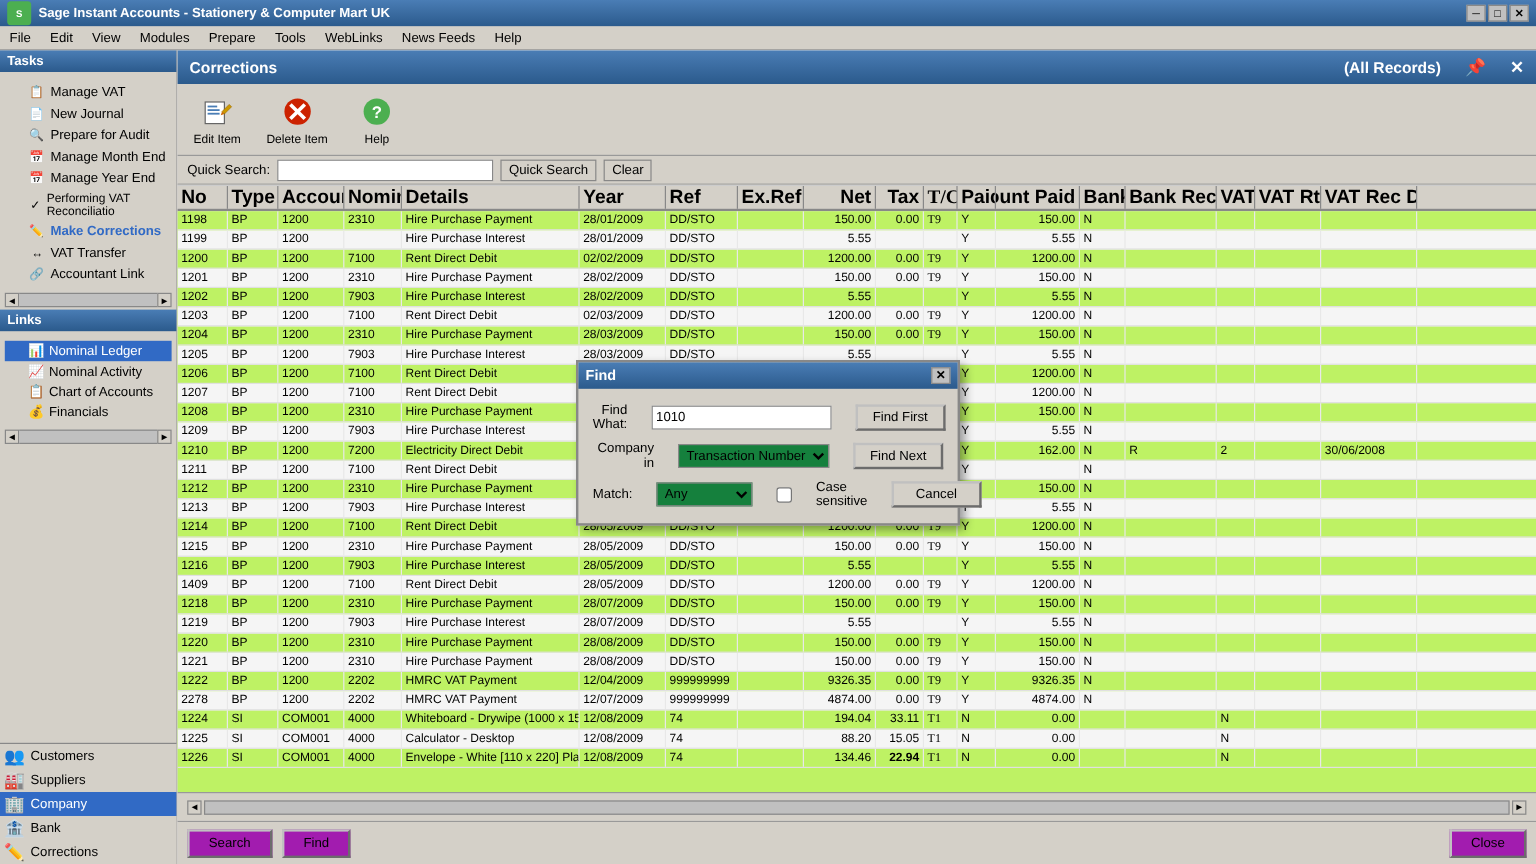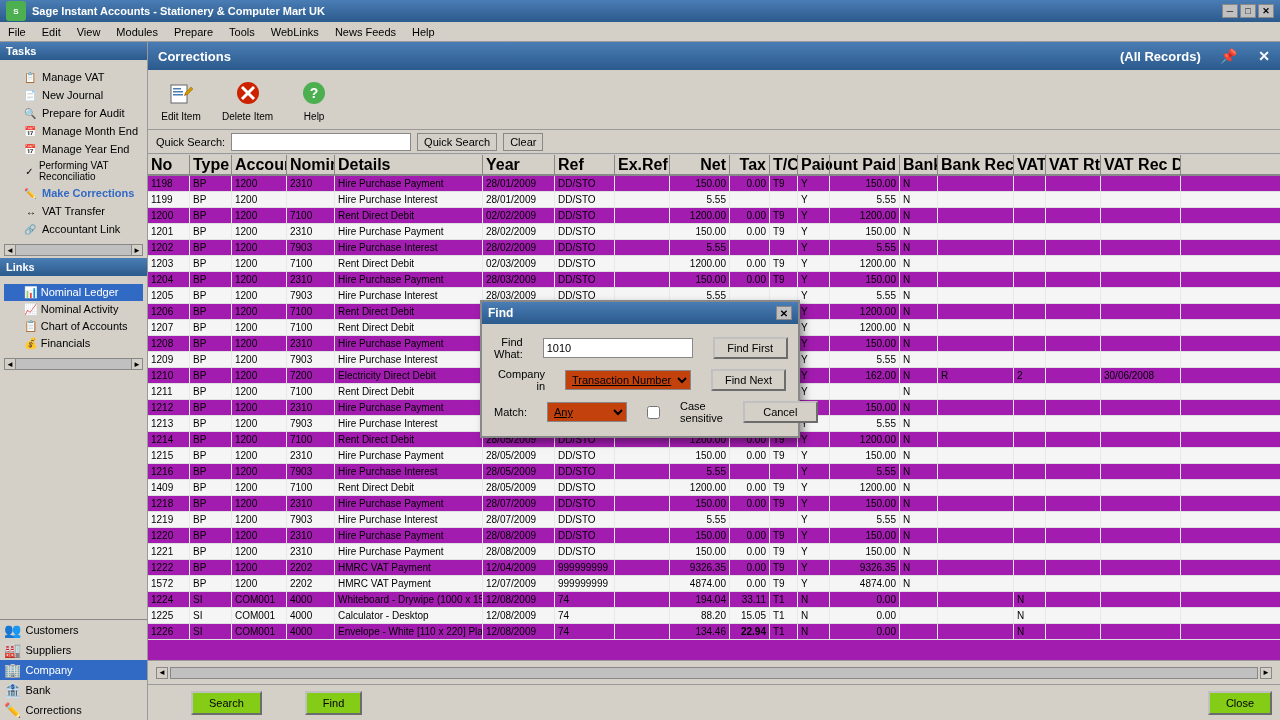--- a/index.html
+++ b/index.html
@@ -49,62 +49,62 @@
     .search-bar { background: #d4d0c8; border-bottom: 1px solid #999; padding: 3px 8px; display: flex; align-items: center; gap: 6px; height: 24px; }
     .search-label { font-size: 11px; }
     .search-input { height: 18px; width: 180px; border: 1px solid #888; padding: 0 3px; font-size: 11px; background: white; }
     .search-btn { height: 18px; padding: 0 6px; font-size: 11px; background: #d4d0c8; border: 1px solid #888; cursor: pointer; }
 
     
     .table-header { background: #d4d0c8; border-bottom: 2px solid #888; display: flex; height: 22px; align-items: center; font-size: 11px; font-weight: bold; border-top: 1px solid #ccc; }
     .th { border-right: 1px solid #888; padding: 2px 3px; overflow: hidden; white-space: nowrap; height: 100%; display: flex; align-items: center; font-size: 16px; }
 
     
-    .table-container { flex: 1; overflow: hidden; position: relative; background: #a21caf; }
+    .table-container { flex: 1; overflow: hidden; position: relative; background: #bef264; }
     .table-row { display: flex; height: 16px; align-items: center; border-bottom: 1px solid #e0e0e0; }
     .table-row:nth-child(even) { background: #f5f5f5; }
     .td { border-right: 1px solid #e8e8e8; padding: 0 3px; overflow: hidden; white-space: nowrap; height: 100%; display: flex; align-items: center; font-size: 10px; }
 
     
     .bottom-bar { background: #d4d0c8; border-top: 1px solid #999; height: 24px; display: flex; align-items: center; padding: 0 8px; font-size: 11px; }
 
     
     .action-bar { background: #d4d0c8; border-top: 1px solid #999; height: 36px; display: flex; align-items: center; padding: 0 8px; gap: 8px; justify-content: space-between; }
-    .action-btn { height: 24px; padding: 0 16px; font-size: 11px; background: #84cc16; border: 2px outset #c0c0c0; cursor: pointer; margin-left: 35px; }
+    .action-btn { height: 24px; padding: 0 16px; font-size: 11px; background: #a21caf; border: 2px outset #c0c0c0; cursor: pointer; }
 
     
     .status-bar { background: #d4d0c8; border-top: 1px solid #999; height: 20px; display: flex; align-items: center; padding: 0 8px; font-size: 11px; justify-content: space-between; }
 
     
     .col-no { width: 42px; }
     .col-type { width: 42px; }
     .col-account { width: 55px; }
     .col-nominal { width: 48px; }
     .col-details { width: 148px; }
     .col-date { width: 72px; }
     .col-ref { width: 60px; }
     .col-exref { width: 55px; }
     .col-net { width: 60px; text-align: center; }
     .col-tax { width: 40px; text-align: right; }
-    .col-tc { width: 28px; }
+    .col-tc { width: 28px; font-family: Liberation Serif, serif; }
     .col-paid { width: 32px; }
     .col-amtpaid { width: 70px; text-align: right; }
     .col-bank { width: 38px; }
     .col-bankrec { width: 76px; }
     .col-vat { width: 32px; }
     .col-vatrtno { width: 55px; }
     .col-vatrec { width: 80px; }
     .find-dialog { position: absolute; top: 300px; left: 480px; width: 320px; background: #d4d0c8; border: 2px solid #888; box-shadow: 4px 4px 8px rgba(0,0,0,0.4); z-index: 200; }
     .dialog-title { background: linear-gradient(to bottom, #4a7db5, #2b5a8c); color: white; height: 22px; display: flex; align-items: center; justify-content: space-between; padding: 0 6px; font-size: 12px; font-weight: bold; }
     .dialog-close { width: 16px; height: 14px; background: #c0c0c0; border: 1px solid #888; font-size: 10px; cursor: pointer; display: flex; align-items: center; justify-content: center; color: #000; }
     .dialog-body { padding: 12px; display: flex; flex-direction: column; gap: 8px; }
     .dialog-row { display: flex; align-items: center; gap: 20px; }
     .dialog-label { width: 65px; font-size: 11px; text-align: right; }
     .dialog-input { flex: 1; height: 20px; border: 1px solid #888; padding: 0 3px; font-size: 11px; background: white; }
-    .dialog-select { flex: 1; height: 20px; border: 1px solid #888; padding: 0 2px; font-size: 11px; background: #c2410c; text-decoration: underline; }
+    .dialog-select { flex: 1; height: 20px; border: 1px solid #888; padding: 0 2px; font-size: 11px; background: #15803d; }
     .dialog-btn { height: 22px; padding: 0 10px; font-size: 11px; background: #d4d0c8; border: 2px outset #c0c0c0; cursor: pointer; min-width: 75px; }
     .dialog-checkbox { margin: 0; }
 
     
     .sage-logo { width: 20px; height: 20px; background: #4caf50; border-radius: 3px; display: flex; align-items: center; justify-content: center; color: white; font-size: 8px; font-weight: bold; }
   </style>
 </head>
 <body>
 
 <div class="title-bar">
@@ -796,21 +796,21 @@
           <div class="td col-tc">T9</div>
           <div class="td col-paid">Y</div>
           <div class="td col-amtpaid" style="justify-content: flex-end;">9326.35</div>
           <div class="td col-bank">N</div>
           <div class="td col-bankrec"></div>
           <div class="td col-vat"></div>
           <div class="td col-vatrtno"></div>
           <div class="td col-vatrec"></div>
         </div>
         <div class="table-row">
-          <div class="td col-no">1572</div>
+          <div class="td col-no">2278</div>
           <div class="td col-type">BP</div>
           <div class="td col-account">1200</div>
           <div class="td col-nominal">2202</div>
           <div class="td col-details">HMRC VAT Payment</div>
           <div class="td col-date">12/07/2009</div>
           <div class="td col-ref">999999999</div>
           <div class="td col-exref"></div>
           <div class="td col-net" style="justify-content: flex-end;">4874.00</div>
           <div class="td col-tax" style="justify-content: flex-end;">0.00</div>
           <div class="td col-tc">T9</div>

